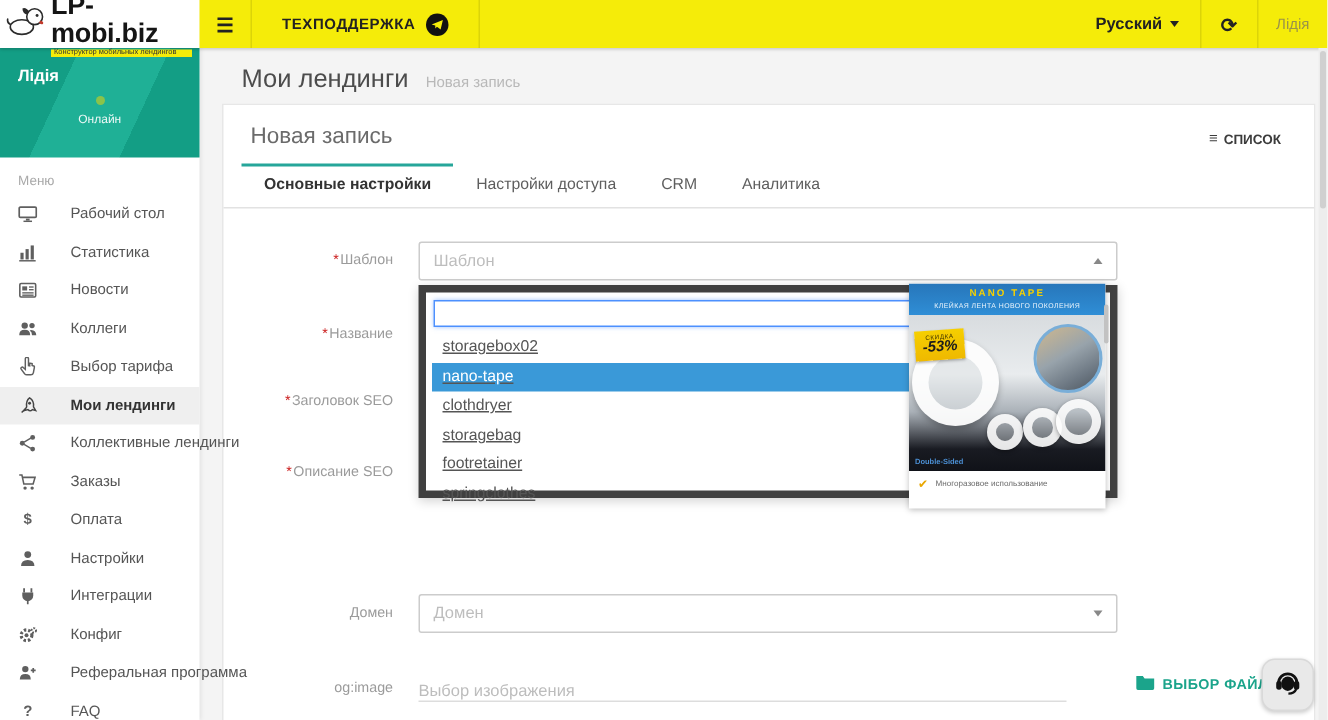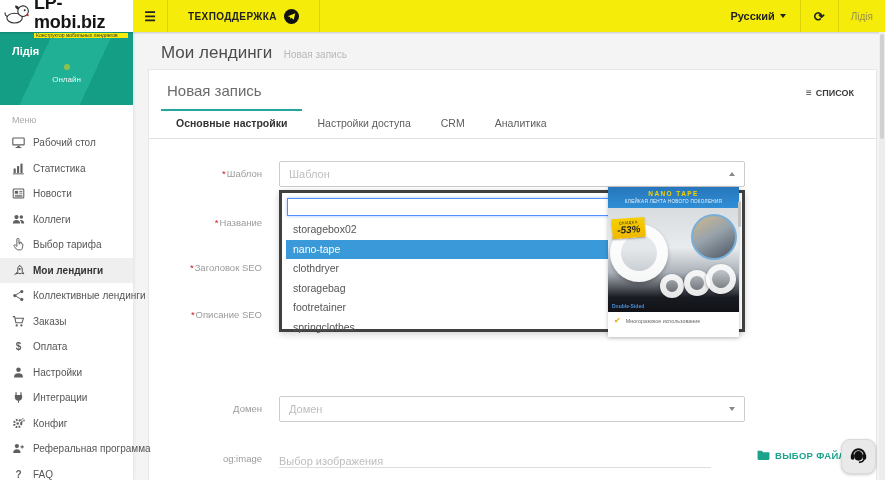--- a/index.html
+++ b/index.html
@@ -36,21 +36,21 @@
   
   .sidebar { position:absolute; top:32px; left:0; bottom:0; width:133px; background:#fff;
              box-shadow:1px 0 3px rgba(0,0,0,.08); z-index:30; }
   .sb-head { height:73px; padding:13px 12px;
              background:linear-gradient(115deg,#139e85 32%,#1fb096 32% 68%,#139e85 68%); }
   .sb-name { color:#fff; font-size:11px; font-weight:bold; }
   .sb-status { display:flex; align-items:center; gap:5px; margin-top:7px;flex-direction:column; }
   .sb-dot { width:6px; height:6px; border-radius:50%; background:#8bc34a; }
   .sb-status-txt { color:rgba(255,255,255,.92); font-size:8px; }
   .sb-menu-label { color:#a9a9a9; font-size:9px; padding:10px 12px 5px; }
-  .mi { display:flex; align-items:center; gap:7px; height:25.5px; padding:0 11px; font-size:10px;
+  .mi { display:flex; align-items:center; gap:21px; height:25.5px; padding:0 11px; font-size:10px;
         color:#555; cursor:pointer; white-space:nowrap; }
   .mi.active { background:#efefef; font-weight:bold; color:#333; }
   .mi .icon { width:15px; display:flex; justify-content:center; flex:none; color:#5f5f5f;
               font-size:10px; font-weight:bold; }
   .mi svg { display:block; }
 
   
   .main { position:absolute; left:133px; top:32px; right:0; bottom:0; background:#f4f4f4; }
   .page-head { padding:11px 28px 6px; }
   .page-title { display:inline; font-size:17px; font-weight:normal; color:#4c4c4c; }
@@ -78,21 +78,21 @@
              border-radius:2px; background:#fff; display:flex; align-items:center;
              justify-content:space-between; padding:0 9px; cursor:pointer; }
   .fauxsel .ph { font-size:11px; color:#bdbdbd; }
   .caret-up-s { width:0; height:0; border-left:3.5px solid transparent; border-right:3.5px solid transparent;
                 border-bottom:4px solid #888; }
   .caret-dn-s { width:0; height:0; border-left:3.5px solid transparent; border-right:3.5px solid transparent;
                 border-top:4px solid #888; }
 
   
   .dd-panel { position:absolute; left:130px; top:35px; width:466px; height:142px; background:#fff;
-              border:3px solid #404040; box-shadow:0 2px 7px rgba(0,0,0,.18); z-index:20; padding:4px 4px 0; }
+              border:5px solid #404040; box-shadow:0 2px 7px rgba(0,0,0,.18); z-index:20; padding:4px 4px 0;text-decoration:underline; }
   .dd-search { display:block; width:324px; height:18px; margin:1px 1px 4px; border:1px solid #4d90fe;
                box-shadow:0 0 3px rgba(77,144,254,.55); outline:none; font-size:11px; padding:0 4px;
                font-family:"Liberation Sans", sans-serif; }
   .dd-list { width:330px; }
   .dd-opt { height:19.5px; line-height:19.5px; padding-left:7px; font-size:10.5px; color:#555; cursor:pointer; }
   .dd-opt.hl { background:#3a99d8; color:#fff; }
   .dd-thumbbar { position:absolute; right:1px; top:8px; width:3px; height:26px; background:#c2c2c2; border-radius:2px; }
 
   
   .pv { position:absolute; right:3px; top:-6px; width:131px; height:150px; background:#fff;

